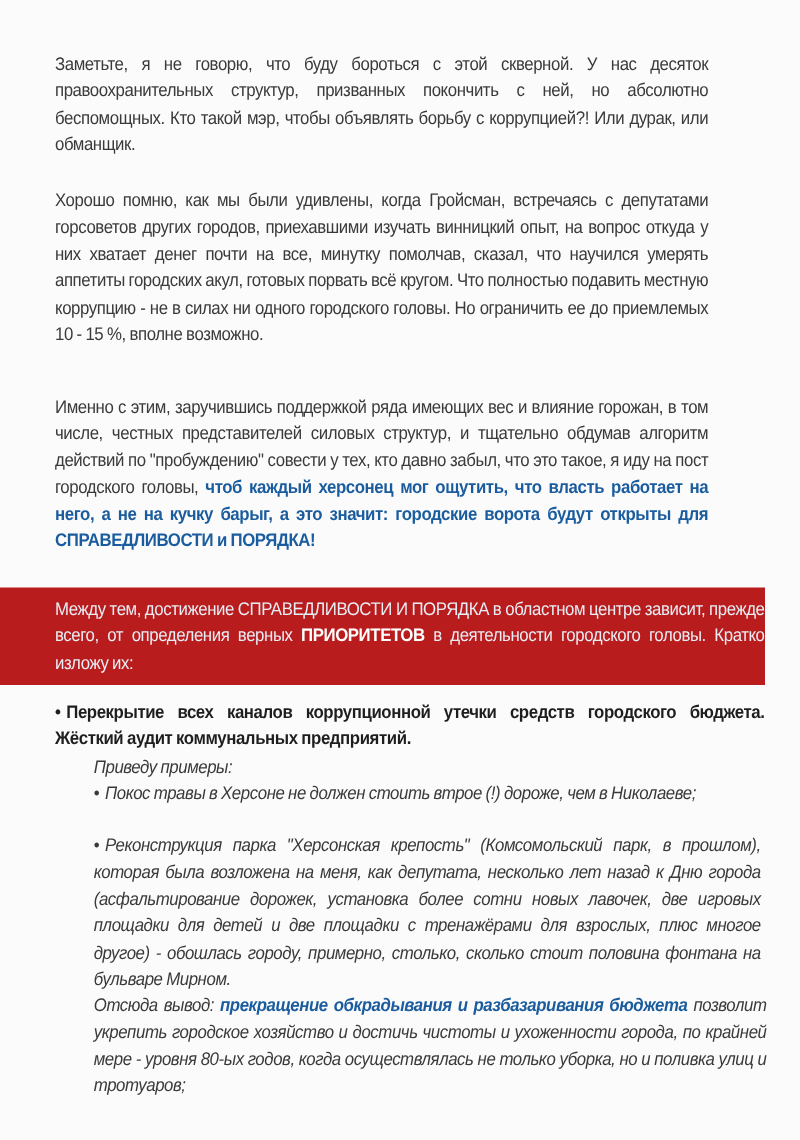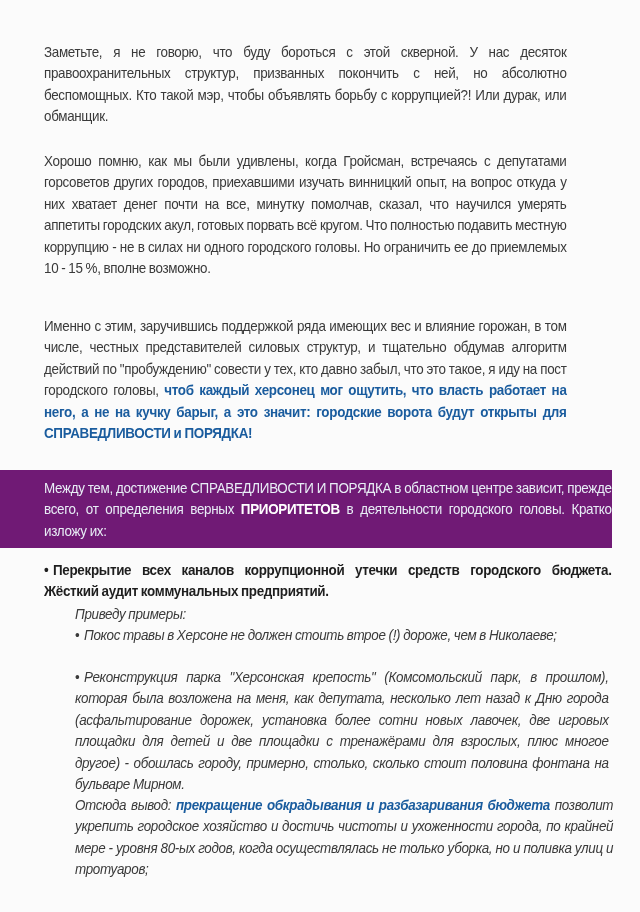--- a/index.html
+++ b/index.html
@@ -10,21 +10,21 @@
   .para {
     position: absolute; left: 44px; width: 568px;
     font-size: 14.6px; line-height: 21.4px; text-align: justify;
     letter-spacing: -0.35px; word-spacing: -0.5px;
     transform: scaleX(0.92); transform-origin: left top;
   }
   .para.wide { width: 617px; }
   .hl { color: #1a5c9e; font-weight: bold; }
   .band {
     position: absolute; left: 0; top: 470px; width: 612px; height: 78px;
-    background: #701a75;
+    background: #b91c1c;
   }
   .band .para { color: #e8eef6; top: 8px; left: 44px; width: 617px; }
   .band .strong { color: #ffffff; font-weight: bold; }
   .bold-head { color: #1e1e1e; font-weight: bold; }
   .sub { position: absolute; left: 75px; width: 580px; font-size: 14.6px; line-height: 21.4px;
          text-align: justify; letter-spacing: -0.35px; word-spacing: -0.5px; font-style: italic;
          transform: scaleX(0.92); transform-origin: left top; }
   .sub.w { width: 585px; }
   .bullet { margin-right: 5px; font-style: normal; }
 </style>

